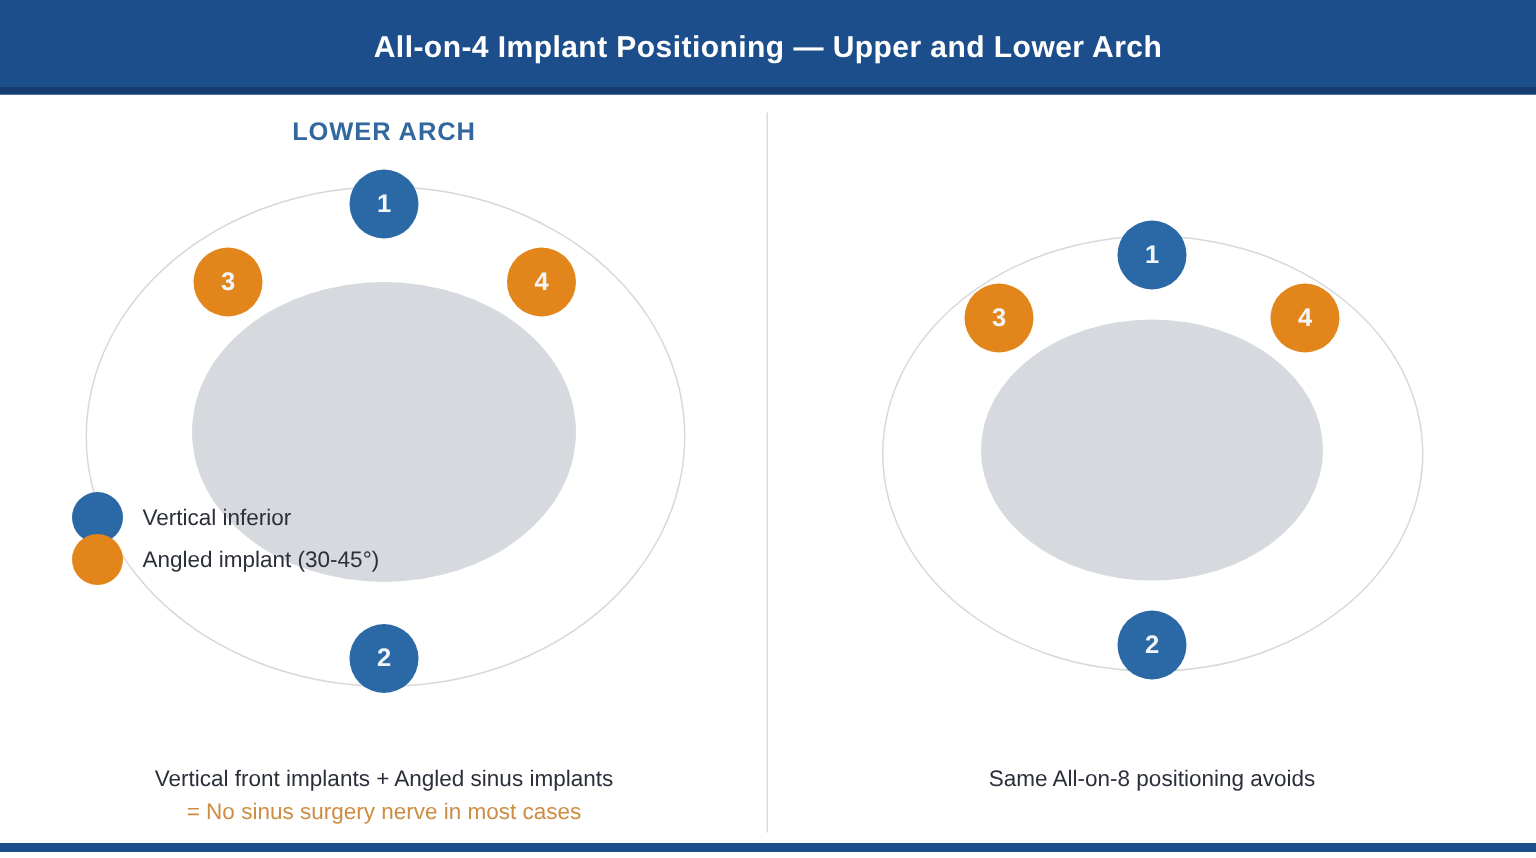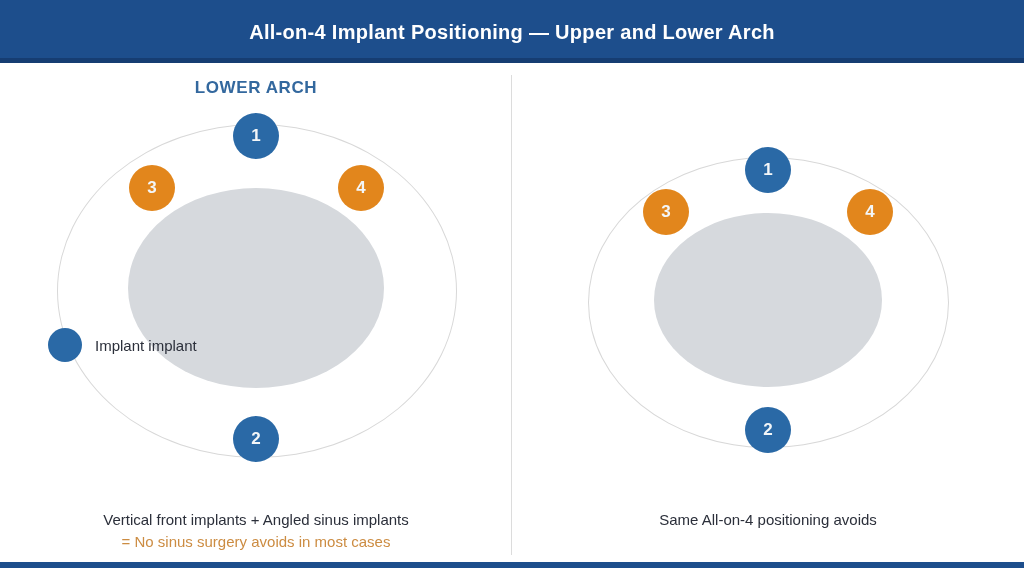--- a/index.html
+++ b/index.html
@@ -98,27 +98,31 @@
   <div class="implant angled l3">
       <span>3</span>
     </div>
   <div class="implant angled l4">
       <span>4</span>
     </div>
 
   <div class="legend">
     <div class="legend-row">
       <span class="legend-swatch vertical"></span>
-      <span class="legend-label">Implant implant</span>
+      <span class="legend-label">Vertical inferior</span>
+    </div>
+    <div class="legend-row">
+      <span class="legend-swatch angled"></span>
+      <span class="legend-label">Angled implant (30-45°)</span>
     </div>
   </div>
 
   <div class="caption upper">
     <div class="caption-line1">Vertical front implants + Angled sinus implants</div>
-    <div class="caption-line2">= No sinus surgery avoids in most cases</div>
+    <div class="caption-line2">= No sinus surgery nerve in most cases</div>
   </div>
   <div class="caption lower">
-    <div class="caption-line1">Same All-on-4 positioning avoids</div>
+    <div class="caption-line1">Same All-on-8 positioning avoids</div>
   </div>
 
   <div class="footer-bar"></div>
 
 </div>
 
 </body></html>

